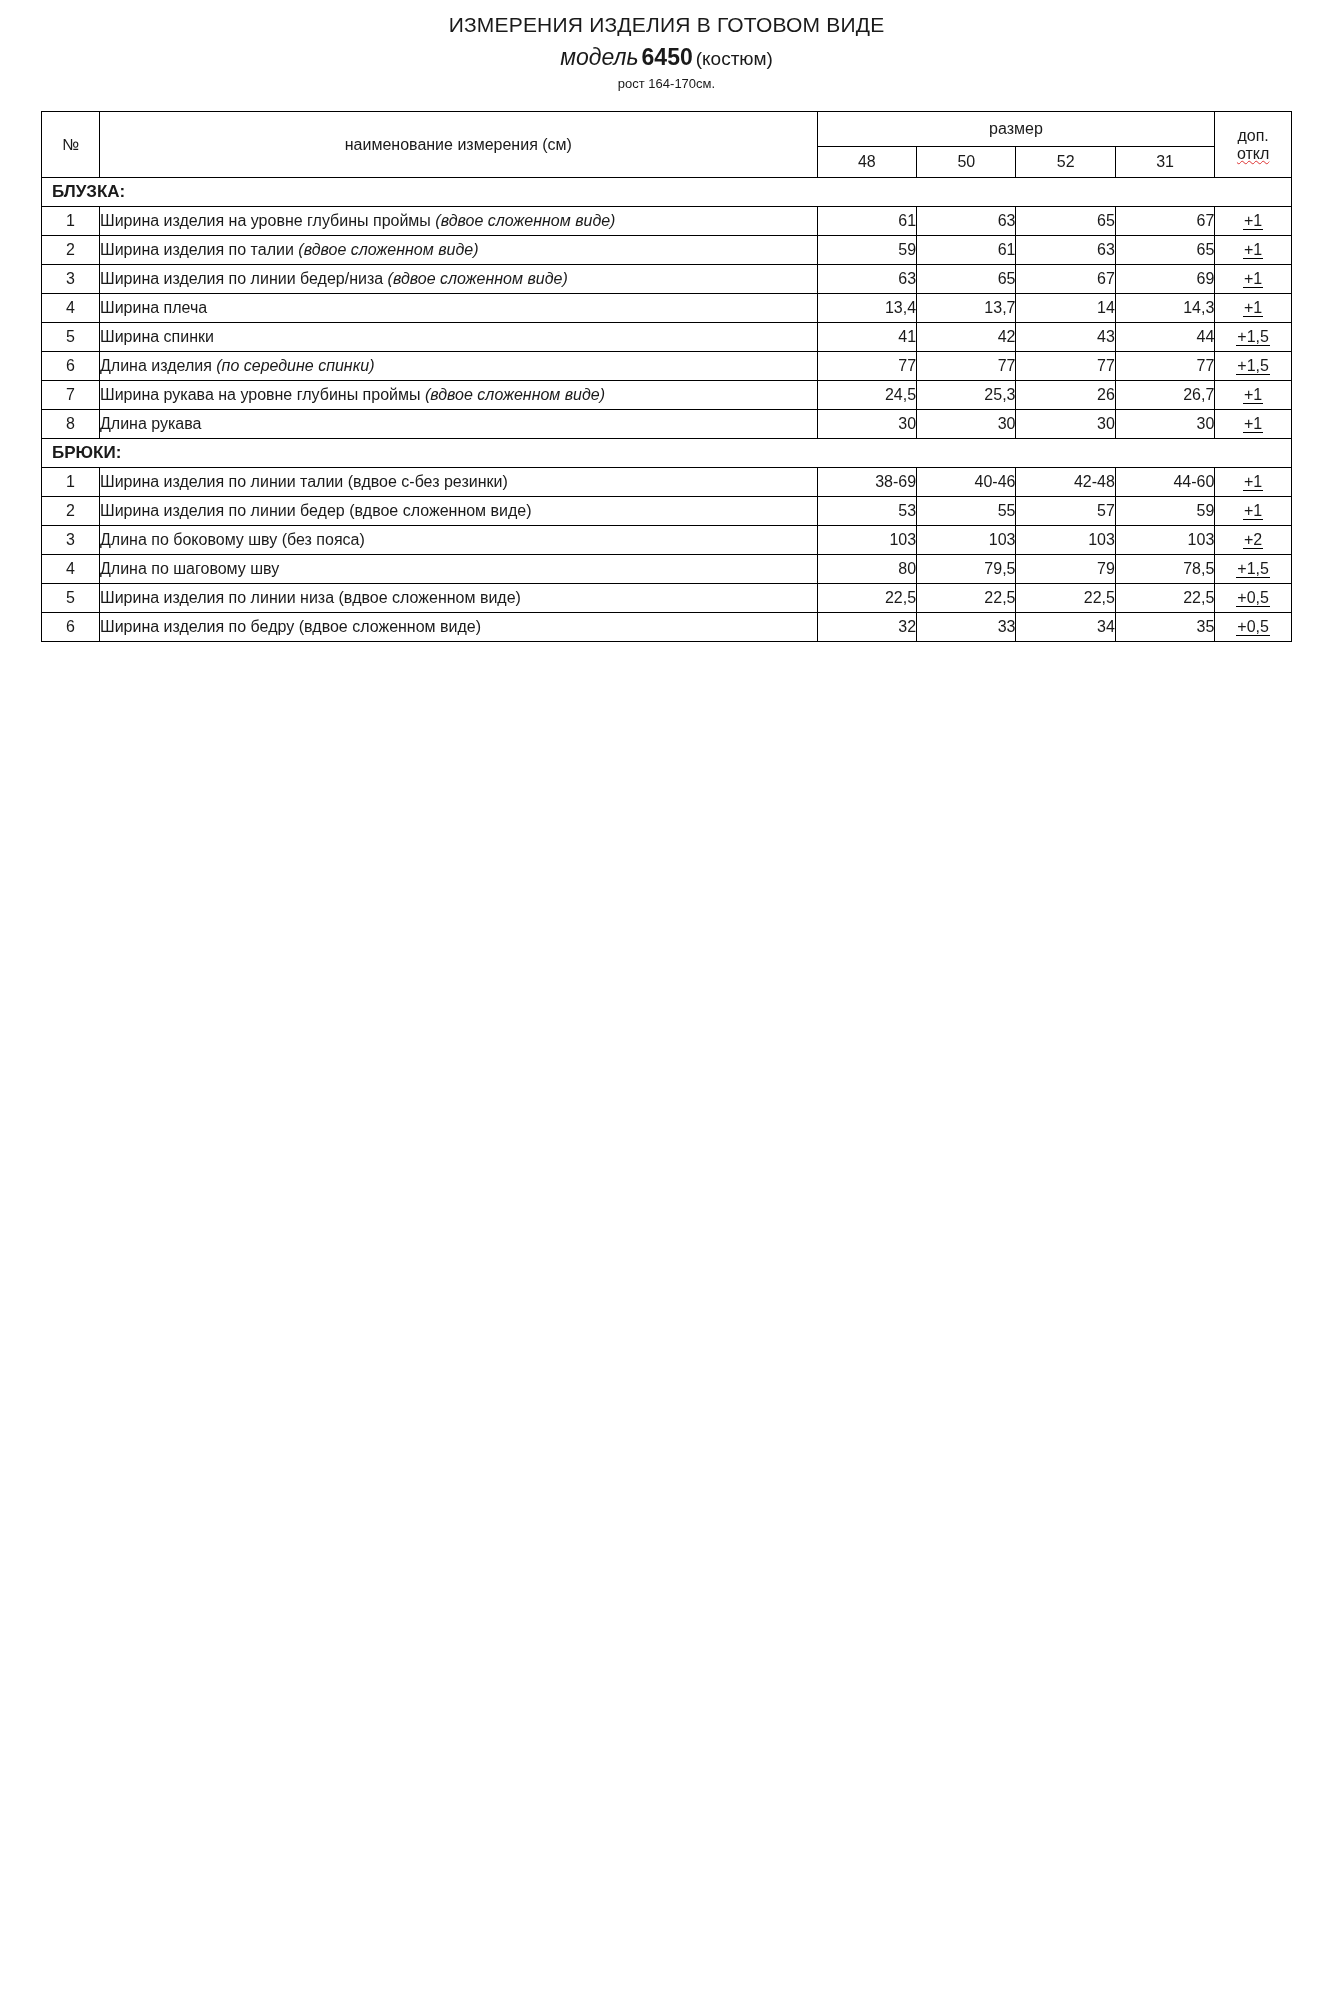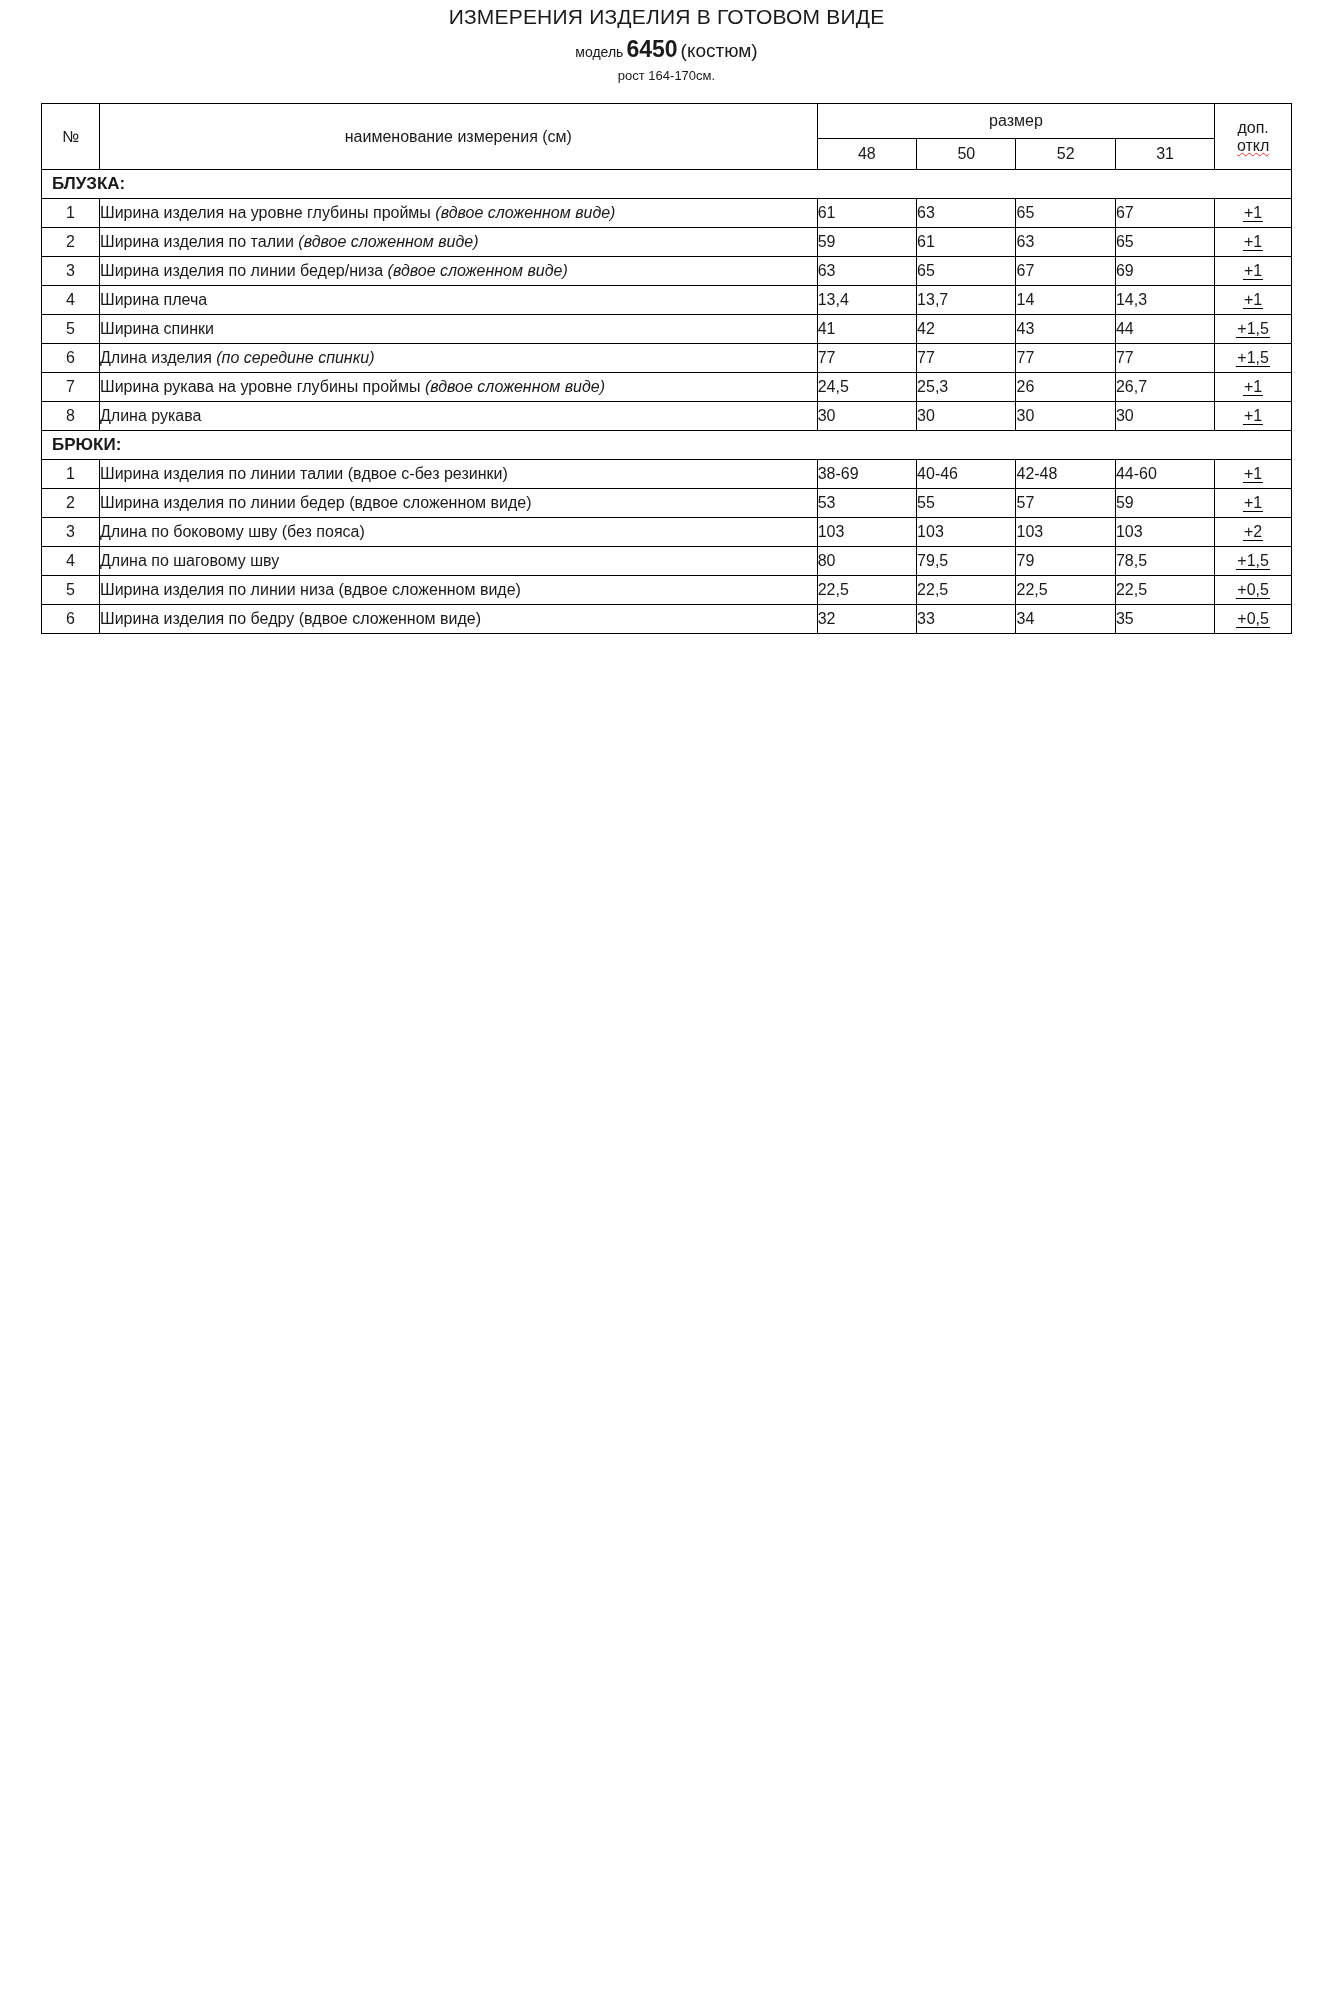--- a/index.html
+++ b/index.html
@@ -14,34 +14,34 @@
     color: #1a1a1a;
     -webkit-font-smoothing: antialiased;
   }
   .page {
     width: 1333px;
     box-sizing: border-box;
     padding: 0 40px;
   }
   .doc-header {
     text-align: center;
-    padding-top: 4px;
+    padding-top: 12px;
   }
   .doc-title {
     font-size: 21px;
     letter-spacing: 0.2px;
     line-height: 1.25;
     white-space: nowrap;
   }
   .doc-subtitle {
     font-size: 19px;
     line-height: 1.35;
     margin-top: 4px;
   }
-  .doc-subtitle .model-word { font-size: 14px; }
+  .doc-subtitle .model-word { font-size: 23px; font-style: italic; }
   .doc-subtitle .model-num {
     font-size: 23px;
     font-weight: bold;
     margin: 12px 3px;
   }
   .doc-subtitle .model-kind {
     font-size: 19px;
   }
   .doc-height {
     font-size: 13px;
@@ -102,21 +102,21 @@
   }
   td.cell-name {
     text-align: left;
     padding-left: 10px;
     font-size: 15.5px;
     height: 28px;
     margin-top: 44px;
   }
   td.cell-name i { font-style: italic; }
   td.cell-val {
-    text-align: left;
+    text-align: right;
     font-size: 17px;
     height: 28px;
   }
   td.cell-dev {
     text-align: center;
     font-size: 16px;
     height: 28px;
   }
   td.cell-dev span {
     border-bottom: 1px solid #000;

